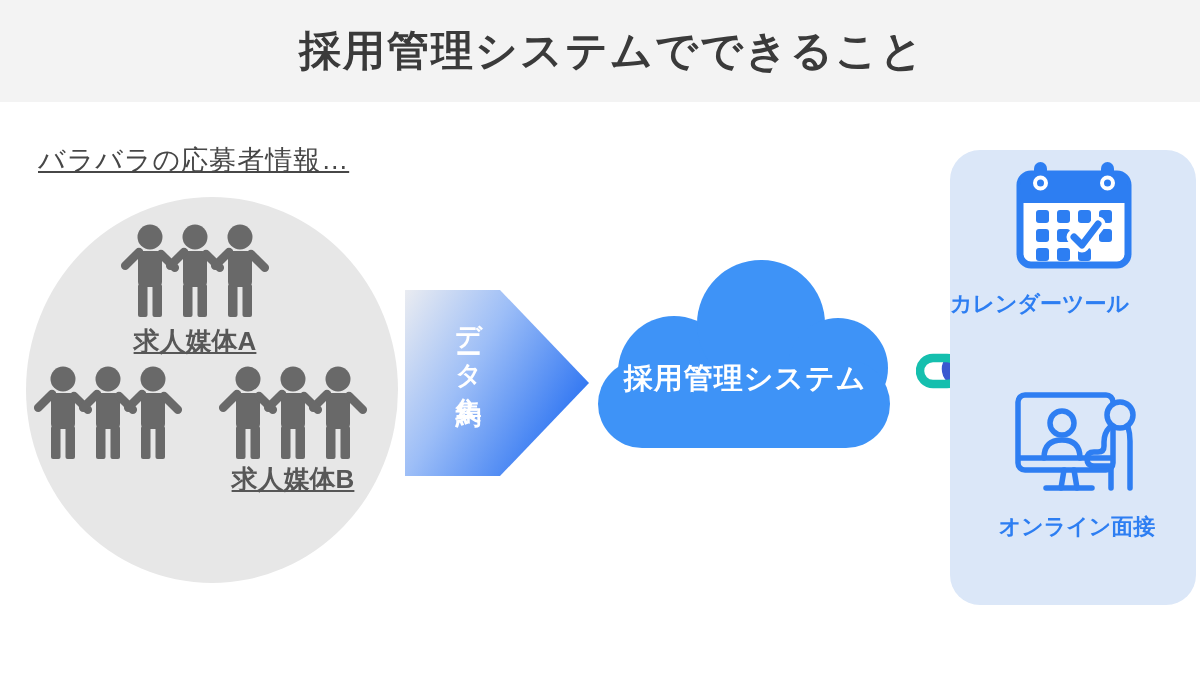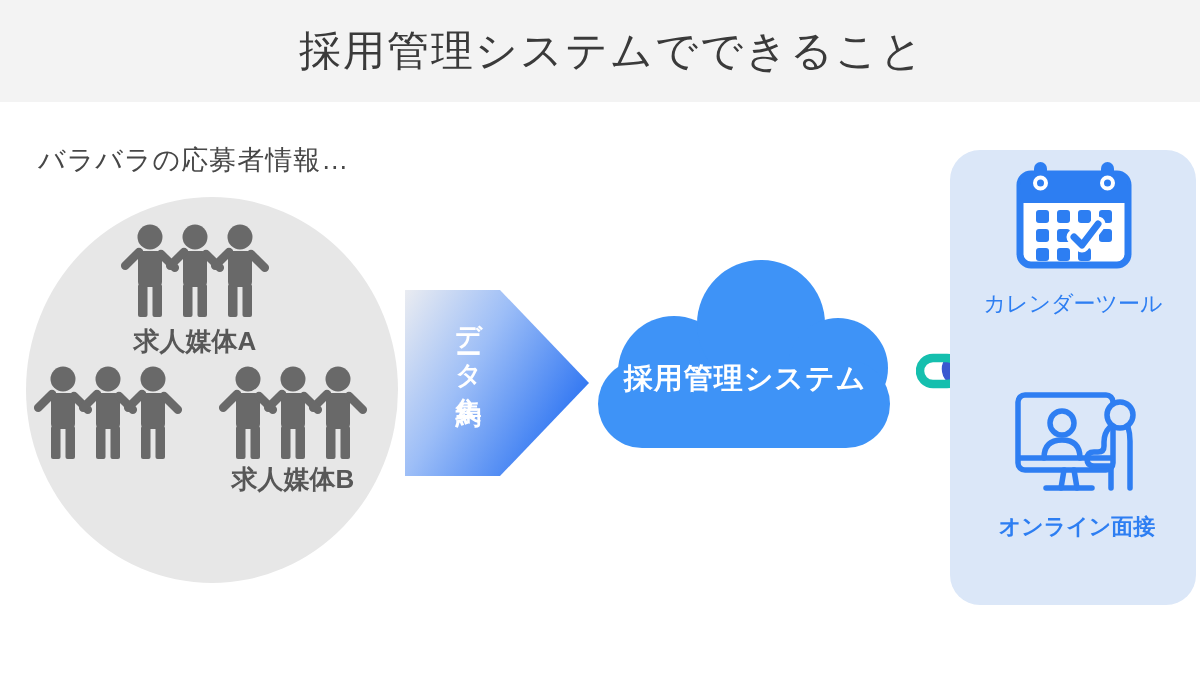--- a/index.html
+++ b/index.html
@@ -1,52 +1,52 @@
 <!DOCTYPE html>
 <html><head>
 <meta charset="utf-8">
 <style>
   * { margin:0; padding:0; box-sizing:border-box; }
   html,body { width:1200px; height:700px; background:#ffffff; }
   body { font-family:"Liberation Sans","DejaVu Sans",sans-serif; }
   .stage { position:relative; width:1200px; height:700px; background:#ffffff; overflow:hidden; }
 
   .header-band { position:absolute; left:0; top:0; width:1200px; height:102px; background:#f3f3f3; }
-  .page-title { width:100%; text-align:center; line-height:102px; font-size:42px; font-weight:400; color:#3a3a3a; letter-spacing:2px;padding-left:24px; }
+  .page-title { width:100%; text-align:center; line-height:102px; font-size:42px; font-weight:700; color:#3a3a3a; letter-spacing:2px;padding-left:24px; }
 
-  .caption { position:absolute; left:38px; top:142px; font-size:27px; font-weight:500; color:#474747; letter-spacing:1px; }
+  .caption { position:absolute; left:38px; top:142px; font-size:27px; font-weight:500; color:#474747; letter-spacing:1px;text-decoration:underline; }
 
   .big-circle { position:absolute; left:26px; top:197px; width:372px; height:386px; background:#e7e7e7; border-radius:50%; }
 
   .group-icon { position:absolute; width:154px; height:98px; }
   .g-a { left:118px; top:224px; }
   .g-b { left:31px;  top:366px; }
   .g-c { left:216px; top:366px; }
-  .group-label { position:absolute; width:154px; text-align:center; font-size:26px; font-weight:700; color:#575757; }
+  .group-label { position:absolute; width:154px; text-align:center; font-size:26px; font-weight:700; color:#575757;text-decoration:underline; }
   .l-a { left:118px; top:324px; }
   .l-b { left:31px;  top:462px; }
   .l-c { left:216px; top:462px; }
 
   .arrow-svg { position:absolute; left:405px; top:290px; width:185px; height:186px; }
   .arrow-label { position:absolute; left:452px; top:306px; height:150px;
                  writing-mode:vertical-rl; text-orientation:mixed;
                  font-size:26px; font-weight:700; color:#ffffff; letter-spacing:4px; }
 
   .cloud-svg { position:absolute; left:594px; top:252px; width:302px; height:202px; }
   .cloud-label { position:absolute; left:594px; top:359px; width:302px; text-align:center;
                  font-size:29px; font-weight:800; color:#ffffff; letter-spacing:1px; }
 
   .link-svg { position:absolute; left:916px; top:351px; width:74px; height:40px; }
 
   .tools-panel { position:absolute; left:950px; top:150px; width:246px; height:455px;
                  background:#dbe7f8; border-radius:30px; }
 
   .calendar-svg  { position:absolute; left:1014px; top:162px; width:120px; height:107px; }
-  .cal-label     { position:absolute; left:950px; top:289px; width:246px; text-align:center;
-                   font-size:22px; font-weight:400; color:#2d7ef2; }
+  .cal-label     { position:absolute; left:950px; top:289px; width:246px; text-align:left;
+                   font-size:22px; font-weight:700; color:#2d7ef2; }
   .interview-svg { position:absolute; left:1008px; top:388px; width:132px; height:108px; }
   .itv-label     { position:absolute; left:950px; top:511px; width:254px; text-align:center;
                    font-size:22px; font-weight:800; color:#2d7ef2; line-height:31px; }
 </style>
 </head>
 <body>
 
 <div class="stage">
 
   <div class="header-band">

